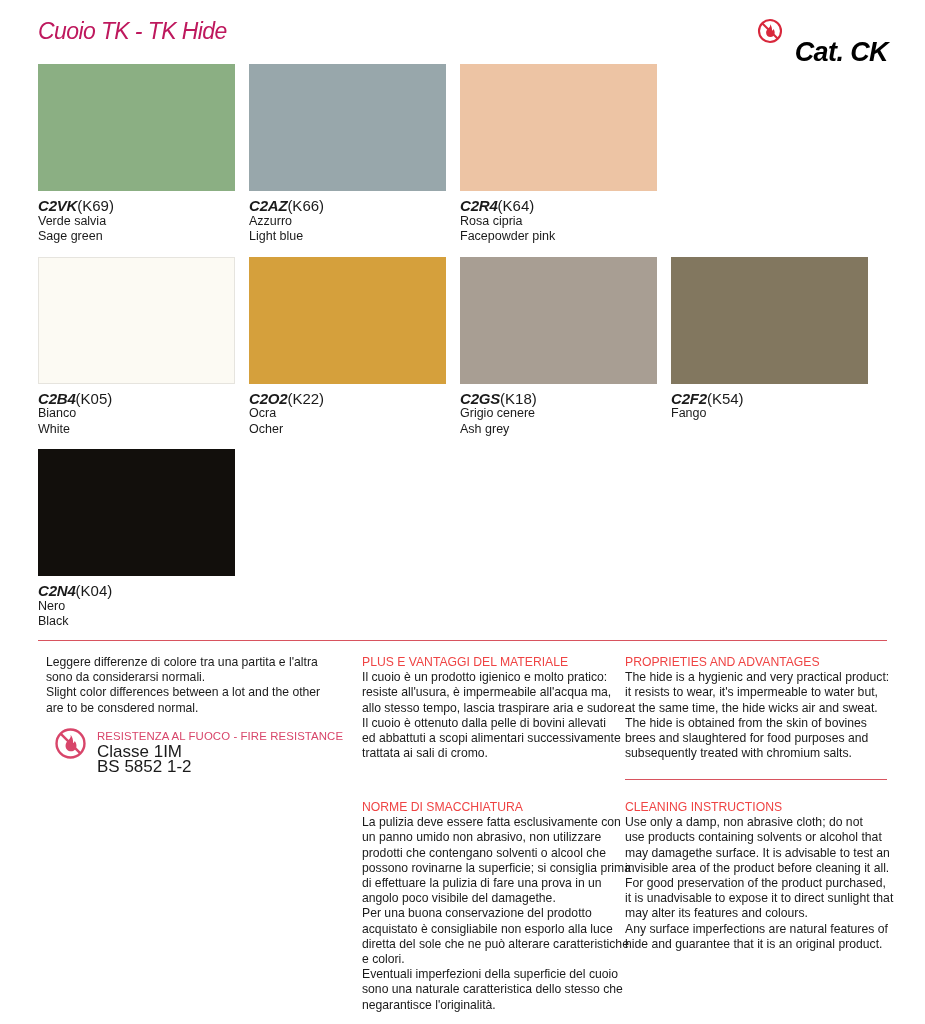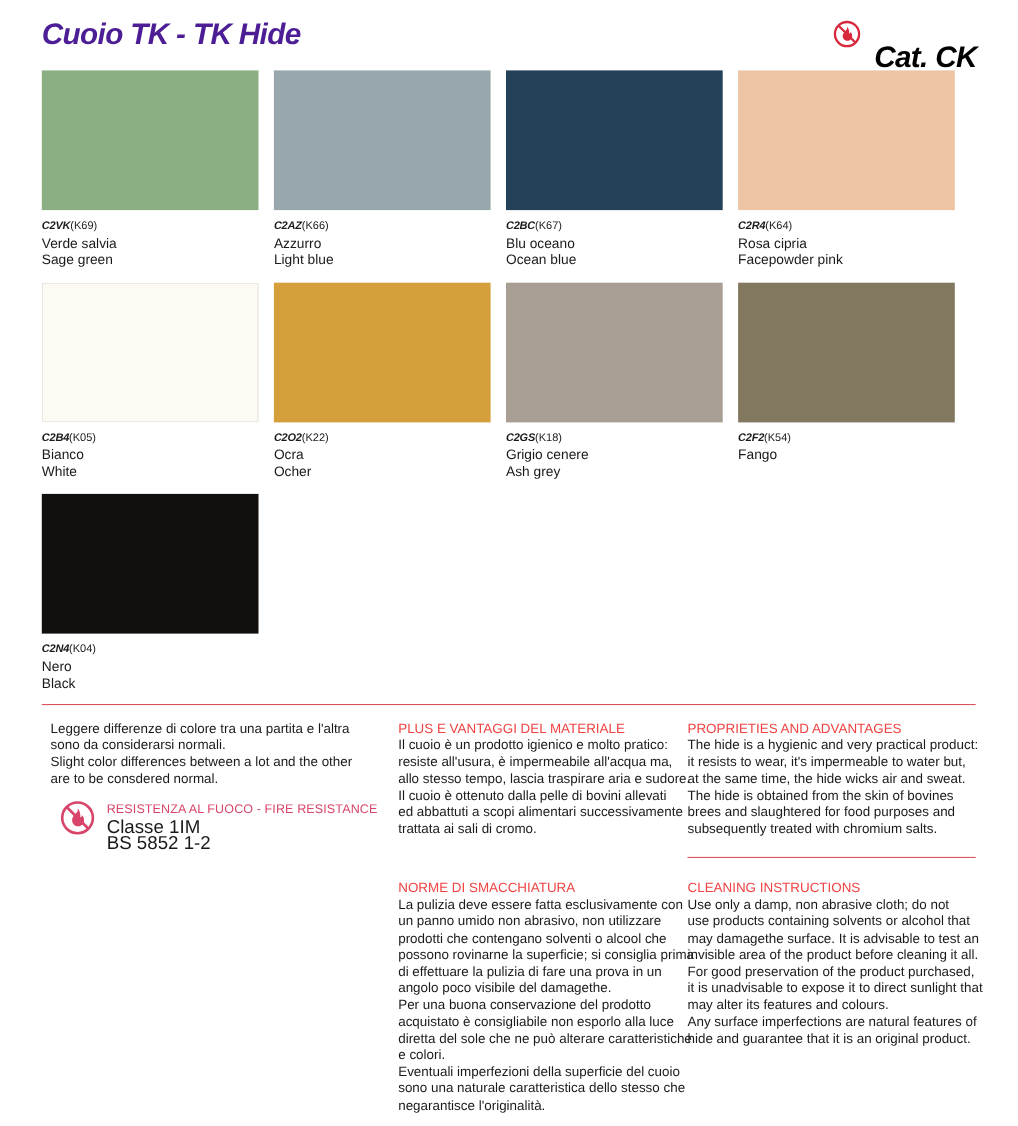--- a/index.html
+++ b/index.html
@@ -19,25 +19,25 @@
     position: absolute;
     left: 38px;
     top: 10px;
     width: 850px;
     height: 42px;
     display: flex;
     align-items: center;
     justify-content: space-between;
   }
   .header-title {
-    font-size: 27px;
-    font-weight: bold;
+    font-size: 23px;
+    font-weight: normal;
     font-style: italic;
     letter-spacing: -0.6px;
-    color: #4c1d95;
+    color: #be185d;
     white-space: nowrap;
   }
   .header-right {
     display: flex;
     align-items: center;
     gap: 12px;
   }
   .cat-label {
     font-size: 27px;
     font-weight: bold;
@@ -73,21 +73,21 @@
     height: 127px;
     border: 0;
   }
   .swatch.bordered { box-shadow: inset 0 0 0 1px #e6e4de; }
 
   .cell-labels {
     padding-top: 7px;
     line-height: 15.5px;
   }
   .code-line {
-    font-size: 10px;
+    font-size: 15px;
     white-space: nowrap;
     color: #1a1a1a;
   }
   .code-main {
     font-weight: bold;
     font-style: italic;
     letter-spacing: -0.2px;
   }
   .code-alt {
     font-weight: normal;
@@ -196,30 +196,20 @@
       </div>
     </div>
     <div class="cell">
       <div class="swatch" style="background-color: rgb(152, 167, 171);"></div>
       <div class="cell-labels">
         <div class="code-line">
           <span class="code-main">C2AZ</span><span class="code-alt">(K66)</span>
         </div>
         <div class="name-it">Azzurro</div>
         <div class="name-en">Light blue</div>
-      </div>
-    </div>
-    <div class="cell">
-      <div class="swatch" style="background-color: rgb(36, 65, 90);"></div>
-      <div class="cell-labels">
-        <div class="code-line">
-          <span class="code-main">C2BC</span><span class="code-alt">(K67)</span>
-        </div>
-        <div class="name-it">Blu oceano</div>
-        <div class="name-en">Ocean blue</div>
       </div>
     </div>
     <div class="cell">
       <div class="swatch" style="background-color: rgb(237, 196, 164);"></div>
       <div class="cell-labels">
         <div class="code-line">
           <span class="code-main">C2R4</span><span class="code-alt">(K64)</span>
         </div>
         <div class="name-it">Rosa cipria</div>
         <div class="name-en">Facepowder pink</div>

